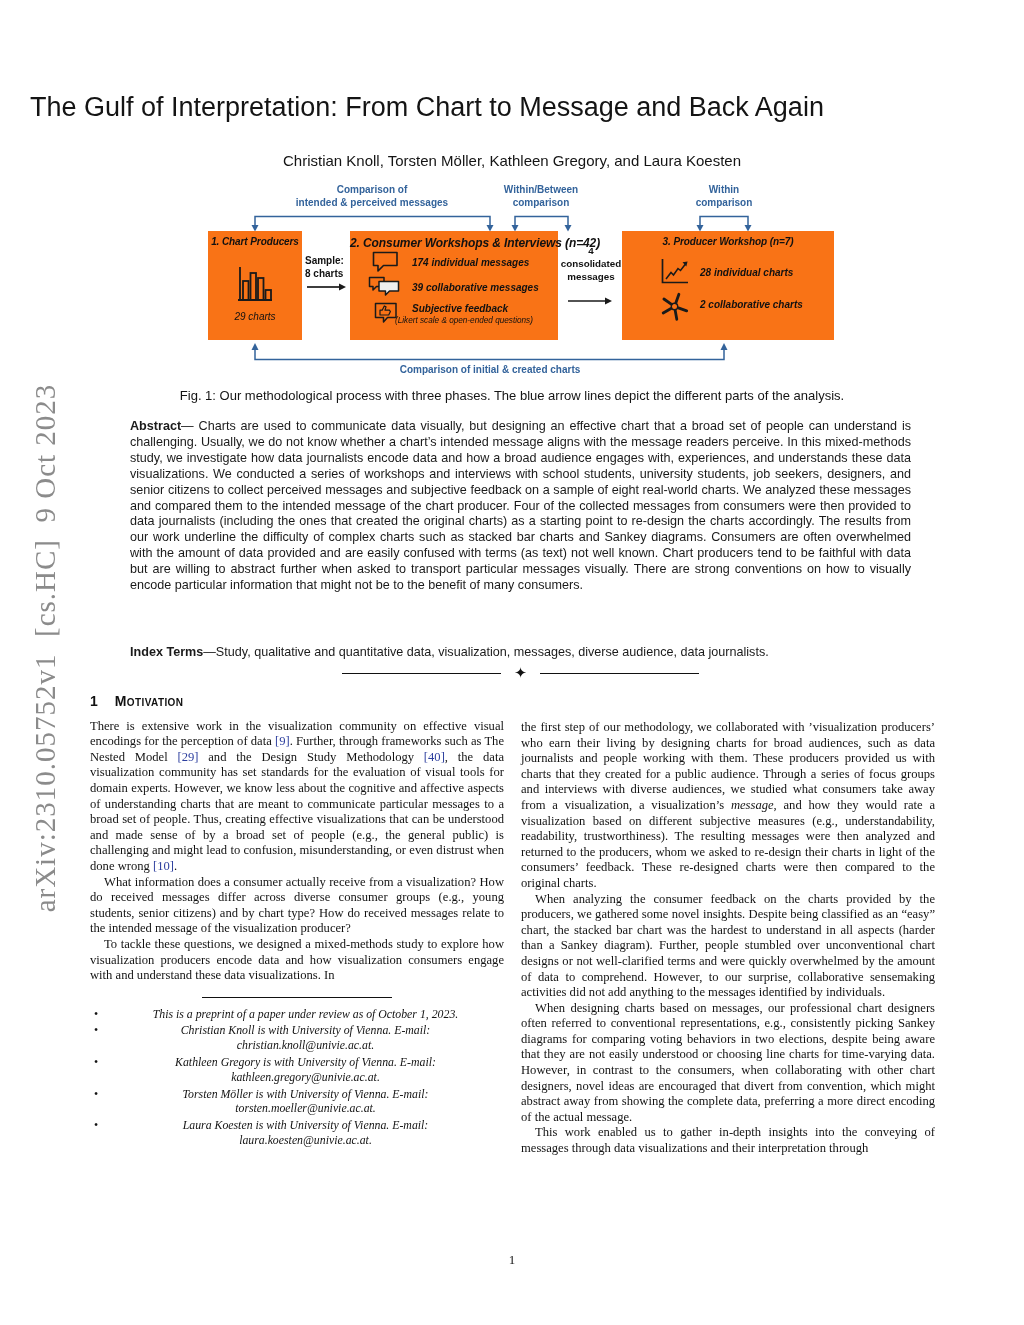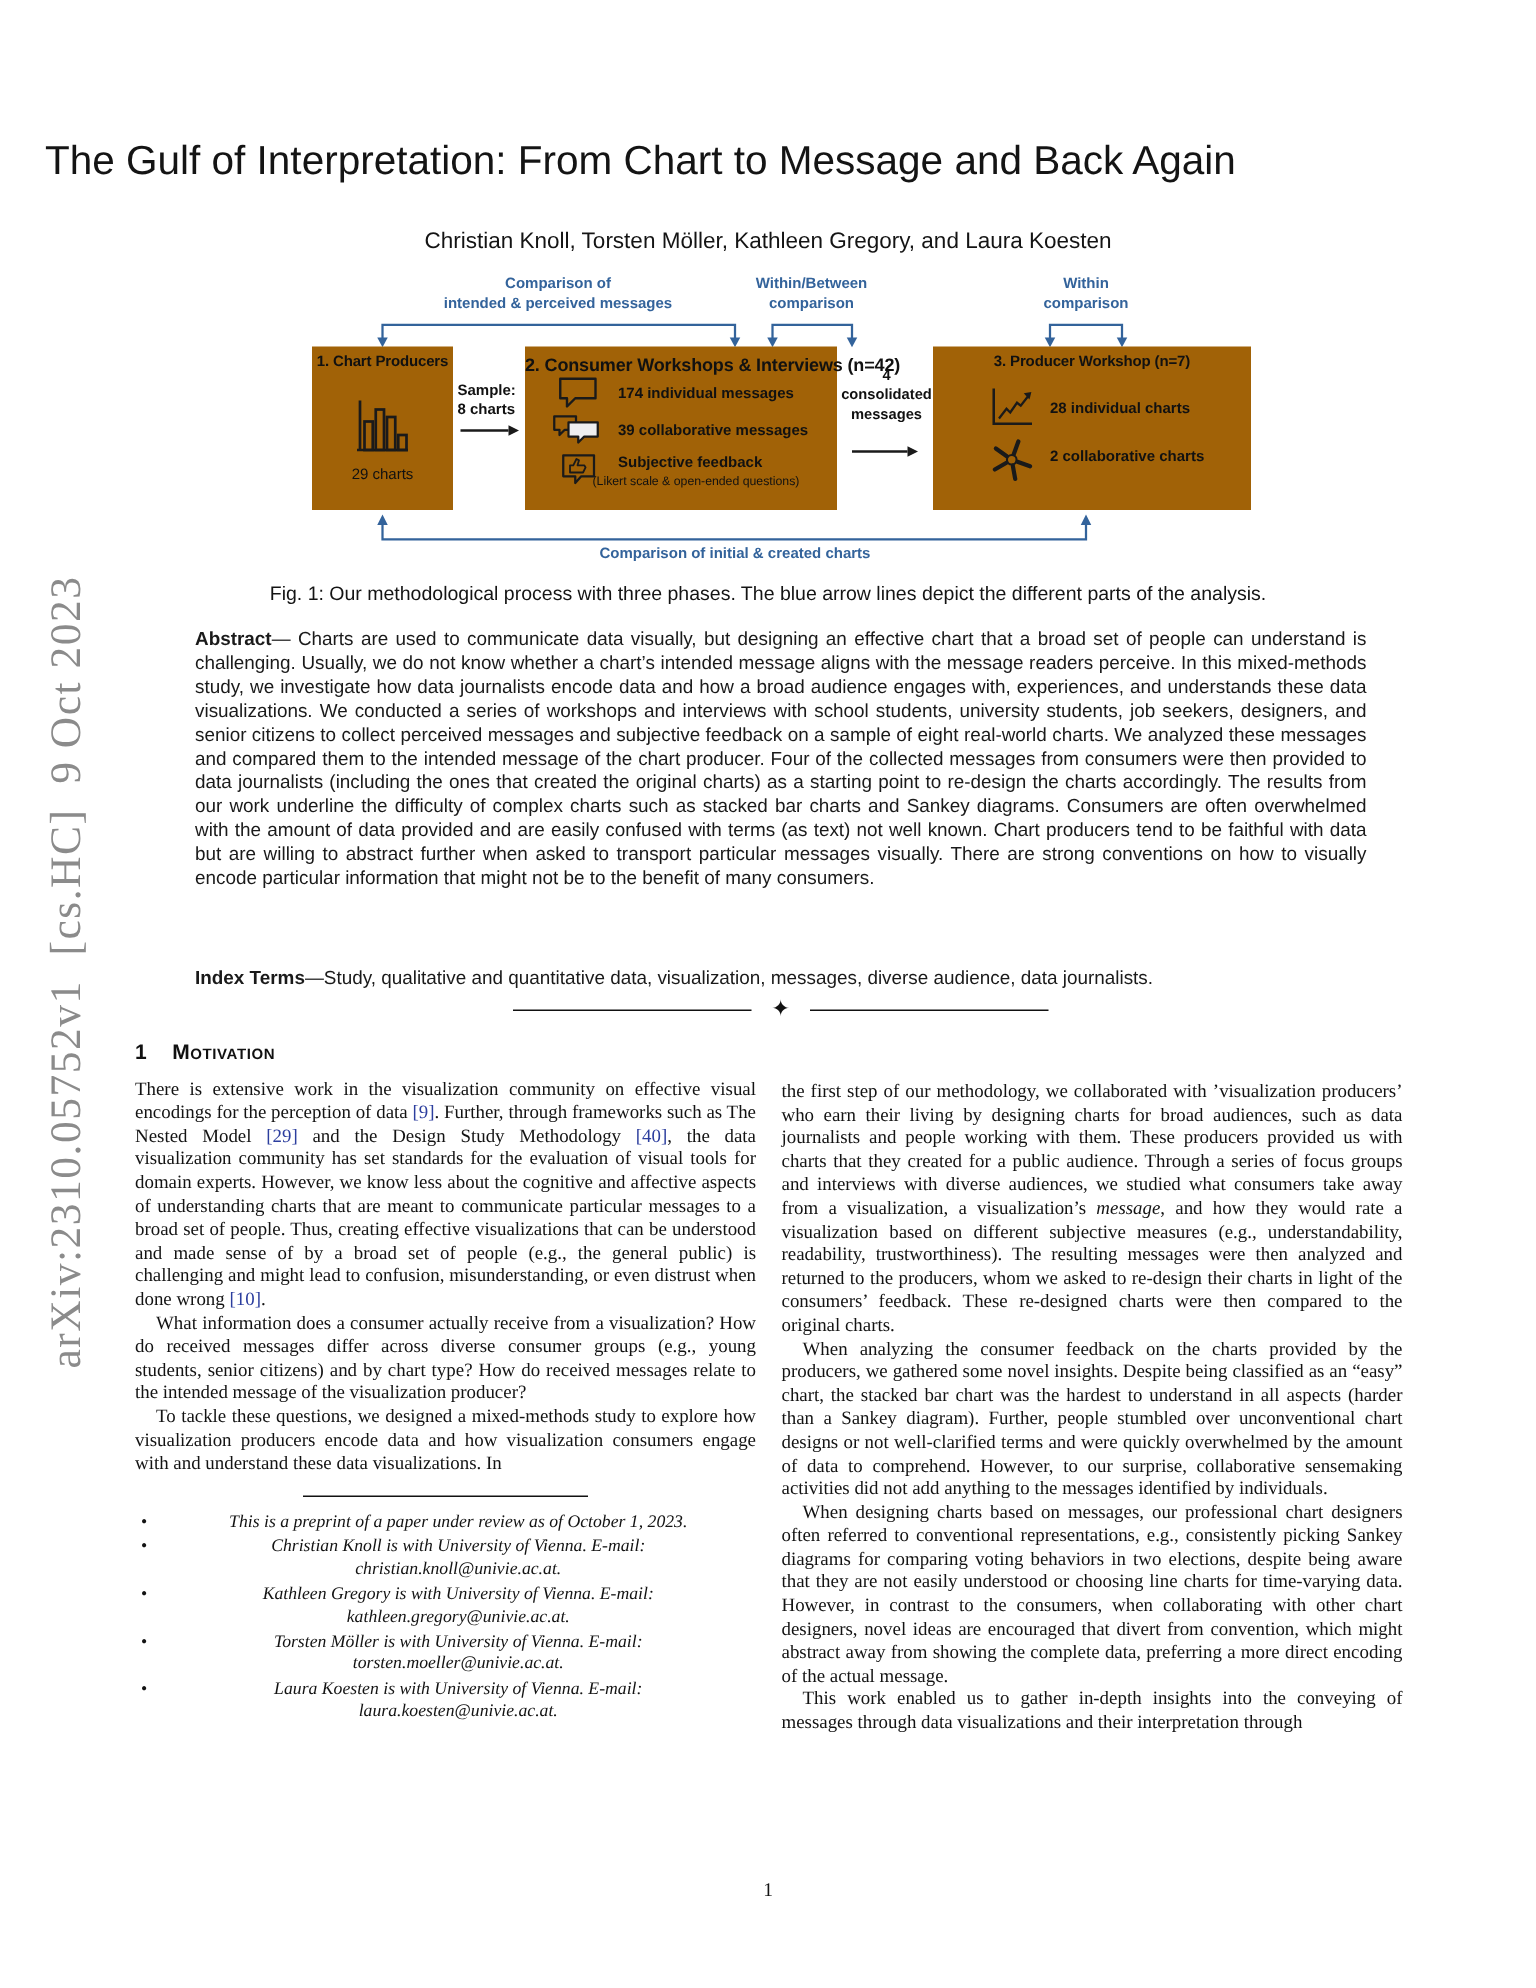--- a/index.html
+++ b/index.html
@@ -10,21 +10,21 @@
 
   .title { position:absolute; top:92px; left:30px; right:30px; margin:0; text-align:left;
            font:400 27px "Liberation Sans", sans-serif; color:#141414; }
   .authors { position:absolute; top:152px; left:0; right:0; text-align:center;
              font:400 15px "Liberation Sans", sans-serif; color:#141414; }
 
   
   .figure { position:absolute; left:208px; top:182px; width:628px; height:198px;
             font-family:"Liberation Sans", sans-serif; }
   .fig-lines { position:absolute; left:0; top:0; }
-  .gbox { position:absolute; background:#a16207; }
+  .gbox { position:absolute; background:#f97316;font-style:italic; }
   .gbox-title { position:absolute; top:5px; left:0; right:0; text-align:center; font-weight:700;
                 font-size:10px; letter-spacing:-0.1px; white-space:nowrap; color:#111; }
   .t-sm { font-size:12px; }
   .ann { position:absolute; text-align:center; color:#33639b; font-weight:700; font-size:10px; line-height:12.5px; }
   .ann span { display:block; }
   .fig-side-label { position:absolute; font-weight:700; font-size:10px; line-height:13px; color:#111; }
   .fig-side-label span { display:block; }
   .row-label { position:absolute; font-weight:700; font-size:10px; color:#111; white-space:nowrap; }
   .row-sub { position:absolute; font-weight:400; font-size:8.2px; color:#111; white-space:nowrap; }
   .icon { position:absolute; }

